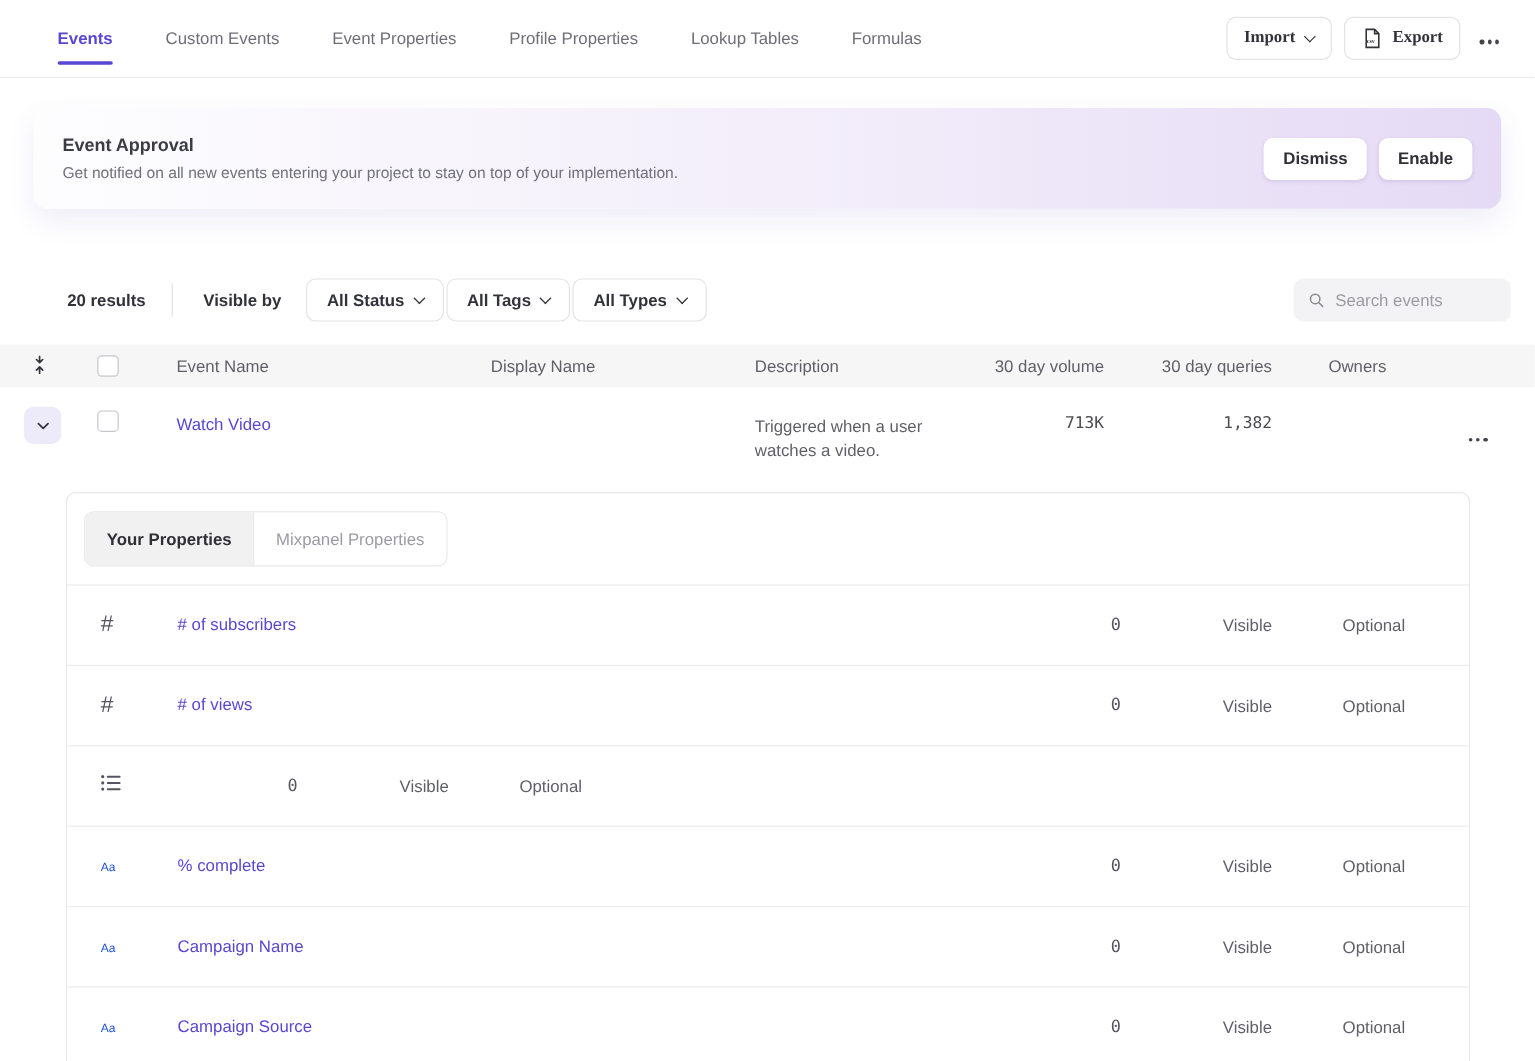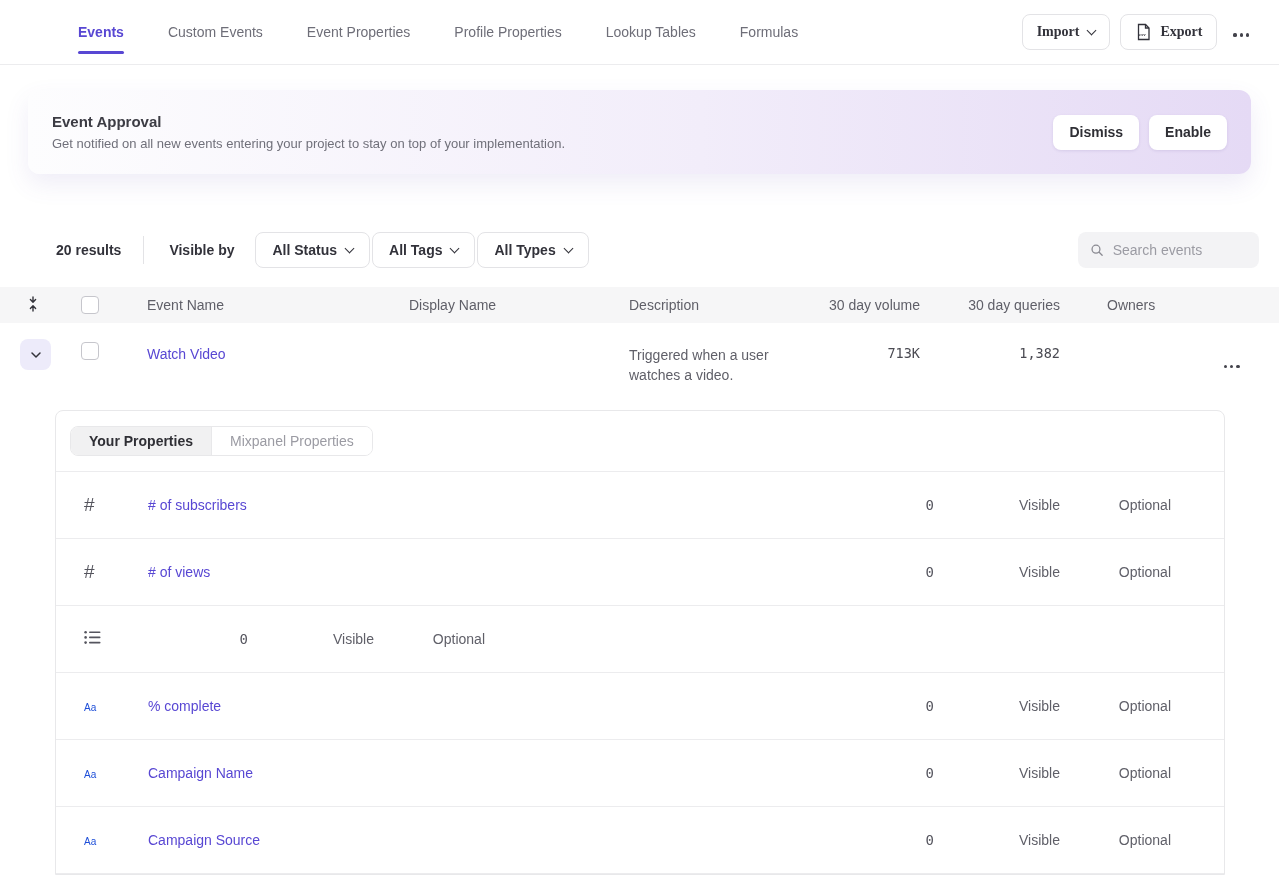--- a/index.html
+++ b/index.html
@@ -2,21 +2,21 @@
 <html><head>
 <meta charset="utf-8">
 <style>
   * { box-sizing: border-box; margin: 0; padding: 0; }
   html, body { width: 1279px; height: 884px; overflow: hidden; background: #fff;
     font-family: "Liberation Sans", sans-serif; color: #32323a; }
 
   
   .topbar { height: 65px; display: flex; align-items: stretch; justify-content: space-between;
     border-bottom: 1px solid #ececee; background: #fff; padding-left: 48px; padding-right: 24px; }
-  .tabs { display: flex; gap: 44px; margin-left: 30px; }
+  .tabs { display: flex; gap: 44px; }
   .tab { position: relative; display: flex; align-items: center; font-size: 14px; font-weight: 500;
     color: #6e6e78; cursor: pointer; white-space: nowrap; }
   .tab.active { color: #5847d3; font-weight: 700; }
   .tab.active .tab-underline { position: absolute; left: 0; right: 0; bottom: 10px; height: 3px;
     border-radius: 2px; background: #5847d3; }
   .topbar-actions { display: flex; align-items: center; gap: 10px; }
   .btn { display: inline-flex; align-items: center; height: 36px; padding: 0 14px; background: #fff;
     border: 1px solid #e3e3e6; border-radius: 8px; font-size: 14px; font-weight: 600; color: #32323a;
     cursor: pointer; font-family: Liberation Serif, serif; }
   .chev { display: inline-block; width: 7px; height: 7px; border-right: 1.6px solid currentColor;
@@ -75,21 +75,21 @@
   .trow .c-name { padding-top: 22px; }
   .trow .c-desc { padding-top: 22px; font-size: 14px; color: #5f5f68; line-height: 20px; }
   .num { font-family: "DejaVu Sans Mono", monospace; font-size: 13.5px; color: #4a4a52; }
   .trow .c-volume, .trow .c-queries { padding-top: 22px; }
   .trow .c-more { padding-top: 27px; }
 
   
   .card { margin: 12px 54px 0 55px; border: 1px solid #e8e8ea; border-radius: 8px 8px 0 0; background: #fff; }
   .card-tabs { padding: 15px 14px; border-bottom: 1px solid #ececee; }
   .seg-control { display: inline-flex; border: 1px solid #e8e8ea; border-radius: 8px; overflow: hidden; }
-  .seg { height: 28px; display: inline-flex; align-items: center; padding: 0 18px; font-size: 14px;
+  .seg { height: 44px; display: inline-flex; align-items: center; padding: 0 18px; font-size: 14px;
     cursor: pointer; background: #fff; color: #9b9ba3; font-weight: 500; }
   .seg.active { background: #f1f1f2; color: #2f2f35; font-weight: 700; border-right: 1px solid #e8e8ea; }
   .prop-row { display: flex; align-items: center; height: 67px; border-bottom: 1px solid #ececee;
     padding-right: 53px; }
   .p-icon { flex: 0 0 92px; padding-left: 28px; color: #55555e; }
   .glyph-hash { font-size: 19px; color: #55555e; }
   .glyph-text { font-size: 10px; font-weight: 500; color: #1d4ed8; }
   .p-name { flex: 1; }
   .p-count { flex: 0 0 100px; text-align: right; font-size: 14px; color: #55555e;
     font-family: "DejaVu Sans Mono", monospace; }

